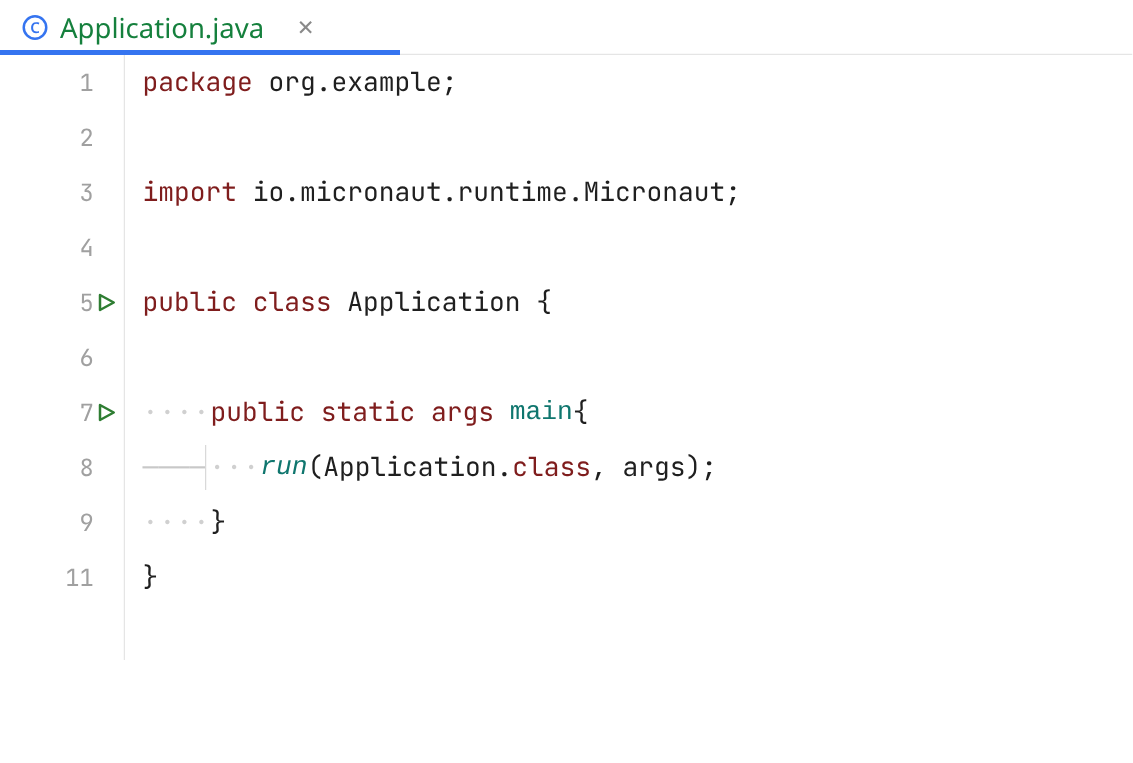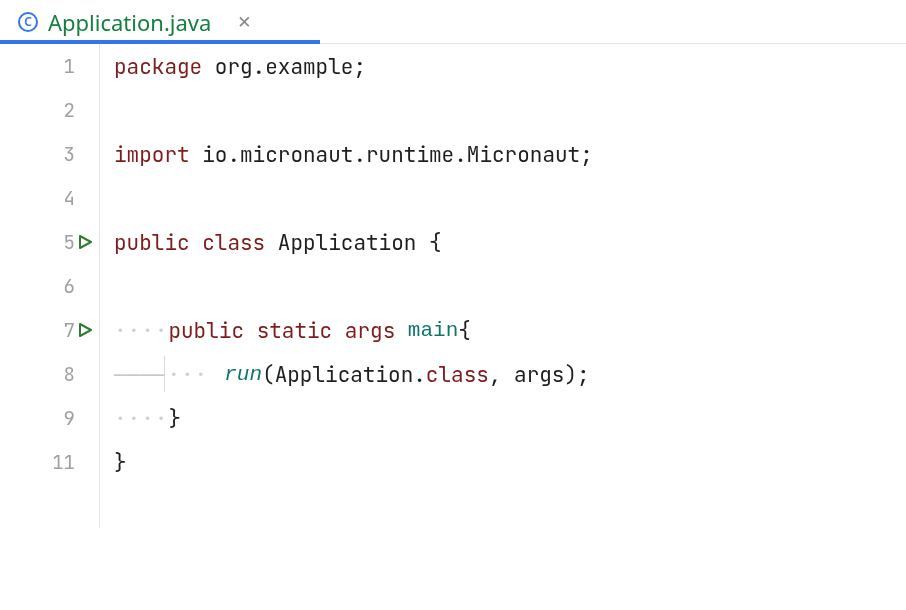--- a/index.html
+++ b/index.html
@@ -94,21 +94,21 @@
       height: 44px;
       display: flex;
       align-items: center;
       font-family: "JetBrains Mono", "Fira Code", "Menlo", "Consolas", monospace;
       font-size: 21px;
       color: #1f1f1f;
       white-space: pre;
     }
     .kw { color: #7f1d1d; }
     .mtd { color: #0f766e; font-family: Liberation Mono, monospace; }
-    .itl { font-style: italic; margin-left: 16px; }
+    .itl { font-style: italic; }
     .ws-dots { color: #d0d0d0; font-size: 21px; letter-spacing: 1px; }
     .ws-dash { color: #c8c8c8; font-size: 21px; }
     .guide-bar {
       display: inline-block;
       width: 1px;
       height: 36px;
       background: #d9d9d9;
       vertical-align: middle;
       margin: 0 2px 0 0;
     }

